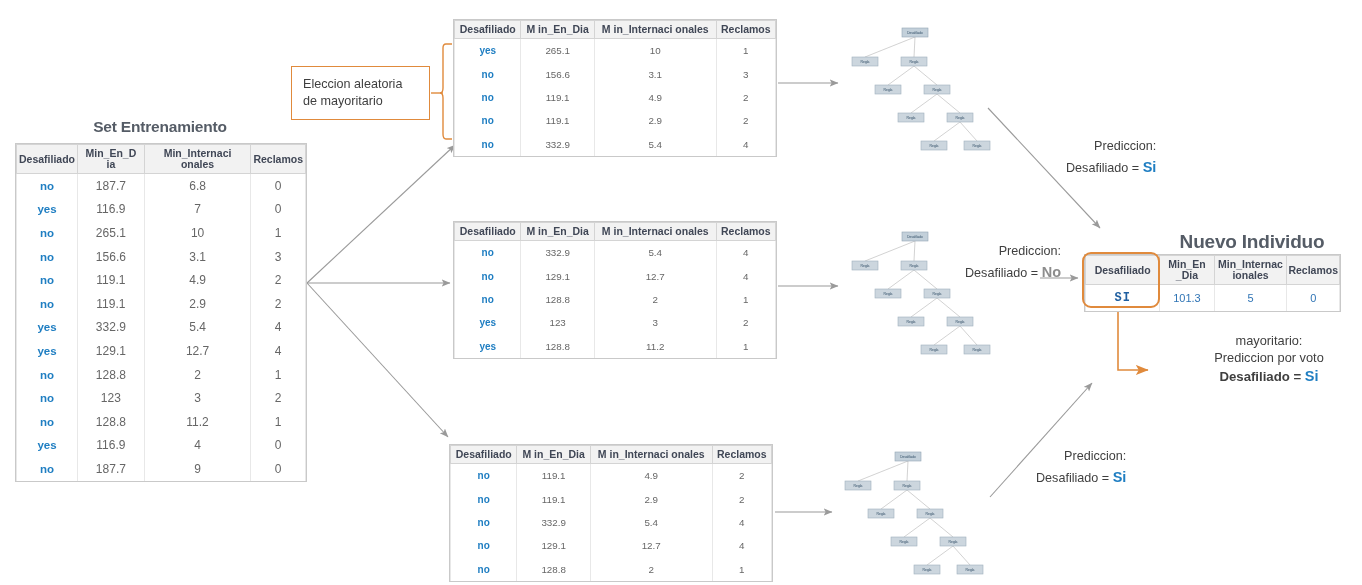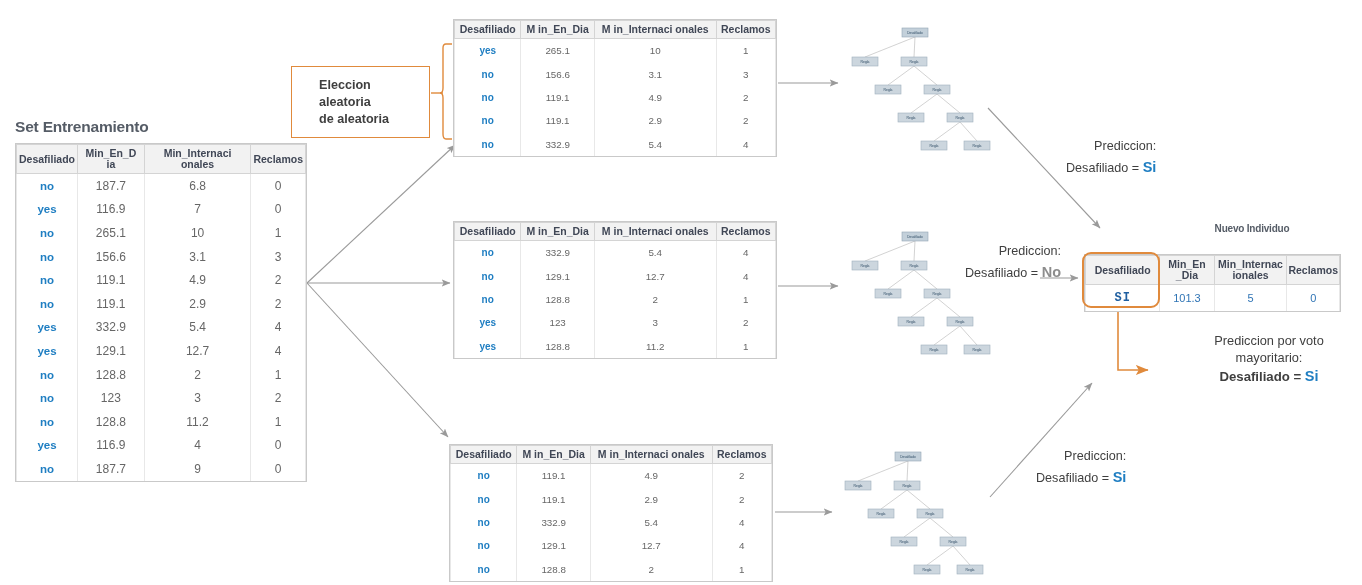--- a/index.html
+++ b/index.html
@@ -32,57 +32,57 @@
   table.dt td.cat{color:#1f7ec2;font-weight:bold;}
 
   .tablebox{border:1px solid #c9c9c9;background:#fff;}
 
   
   #training-set{left:15px;top:143px;width:290px;}
   #training-set th{font-size:10.5px;}
   #training-set td{font-size:12px;height:19.6px;}
   #training-set td.cat{font-size:11.5px;}
   #training-title{
-    left:15px;top:118px;width:290px;
+    left:15px;top:118px;width:290px;text-align:center;
     font-size:15.5px;font-weight:bold;color:#555c66;
     letter-spacing:-0.2px;
   }
 
   
   .sample{width:322px;}
   .sample th{font-size:10.5px;}
   .sample td{font-size:9.8px;height:19.4px;}
   .sample td.cat{font-size:10px;}
   #sample-1{left:453px;top:19px;}
   #sample-2{left:453px;top:221px;}
   #sample-3{left:449px;top:444px;}
 
   
   #new-title{
-    left:1152px;top:223px;width:200px;text-align:center;
-    font-size:10px;font-weight:bold;color:#555c66;letter-spacing:-0.2px;
+    left:1152px;top:231px;width:200px;text-align:center;
+    font-size:19px;font-weight:bold;color:#555c66;letter-spacing:-0.2px;
   }
   #new-individual{left:1084px;top:254px;width:255px;}
   #new-individual th{font-size:10.5px;padding:3px 1px;}
   #new-individual td{font-size:11px;height:22px;color:#2f74b5;}
   #new-individual td.cat{font-weight:bold;font-size:12px;color:#1f5fa0;
     font-family:"Liberation Mono", monospace;letter-spacing:1px;}
   #highlight-desafiliado{
     left:1082px;top:252px;width:74px;height:52px;
     border:2px solid #e08a3c;border-radius:9px;background:transparent;
     pointer-events:none;
   }
 
   
   #callout-box{
-    left:291px;top:66px;width:139px;height:72px;
+    left:291px;top:66px;width:139px;height:54px;
     border:1.4px solid #e08a3c;background:#fff;
     display:flex;align-items:center;
-    padding:0 27px;box-sizing:border-box;
-    font-size:12.6px;color:#3f3f3f;line-height:1.35;font-weight:bold;
+    padding:0 11px;box-sizing:border-box;
+    font-size:12.6px;color:#3f3f3f;line-height:1.35;
   }
 
   
   .pred{font-size:12.6px;color:#3f3f3f;line-height:1.6;white-space:nowrap;text-align:right;}
   .pred .yes{color:#1f7ec2;font-weight:bold;font-size:14.5px;}
   .pred .no{color:#8d8d8d;font-weight:bold;font-size:14.5px;}
   #pred-1{left:1066px;top:136px;}
   #pred-2{left:965px;top:241px;}
   #pred-3{left:1036px;top:446px;}
 
@@ -242,21 +242,21 @@
           <td>9</td>
           <td>0</td>
         </tr>
       </tbody>
   </table>
 </div>
 
 <div class="abs" id="callout-box">
   <div>
     <span>Eleccion aleatoria</span><br>
-    <span>de aleatoria</span>
+    <span>de mayoritario</span>
   </div>
 </div>
 
 <div class="abs tablebox sample" id="sample-1">
   <table class="dt">
     <thead>
         <tr>
       <th>Desafiliado</th>
       <th>M in_En_Dia</th>
       <th>M in_Internaci onales</th>
@@ -565,16 +565,16 @@
       <td>101.3</td>
       <td>5</td>
       <td>0</td>
     </tr>
       </tbody>
   </table>
 </div>
 <div class="abs" id="highlight-desafiliado"></div>
 
 <div class="abs" id="vote-result">
+  <div>mayoritario:</div>
   <div>Prediccion por voto</div>
-  <div>mayoritario:</div>
   <div><span class="b">Desafiliado = </span><span class="yes">Si</span></div>
 </div>
 
 </body></html>

